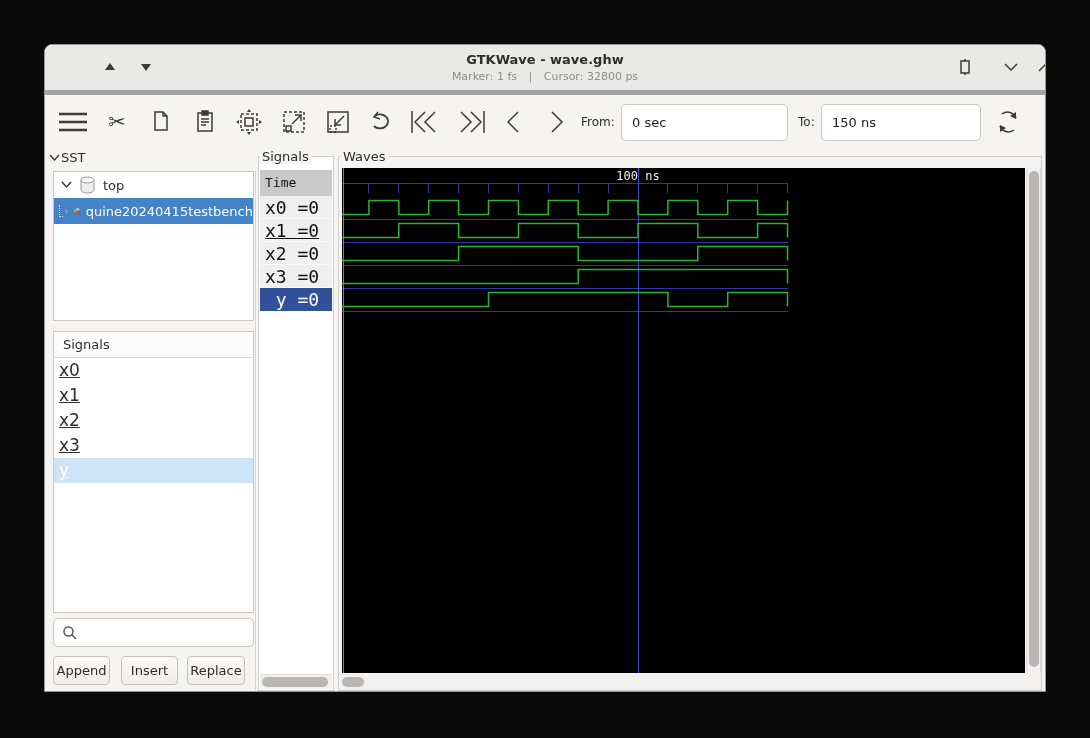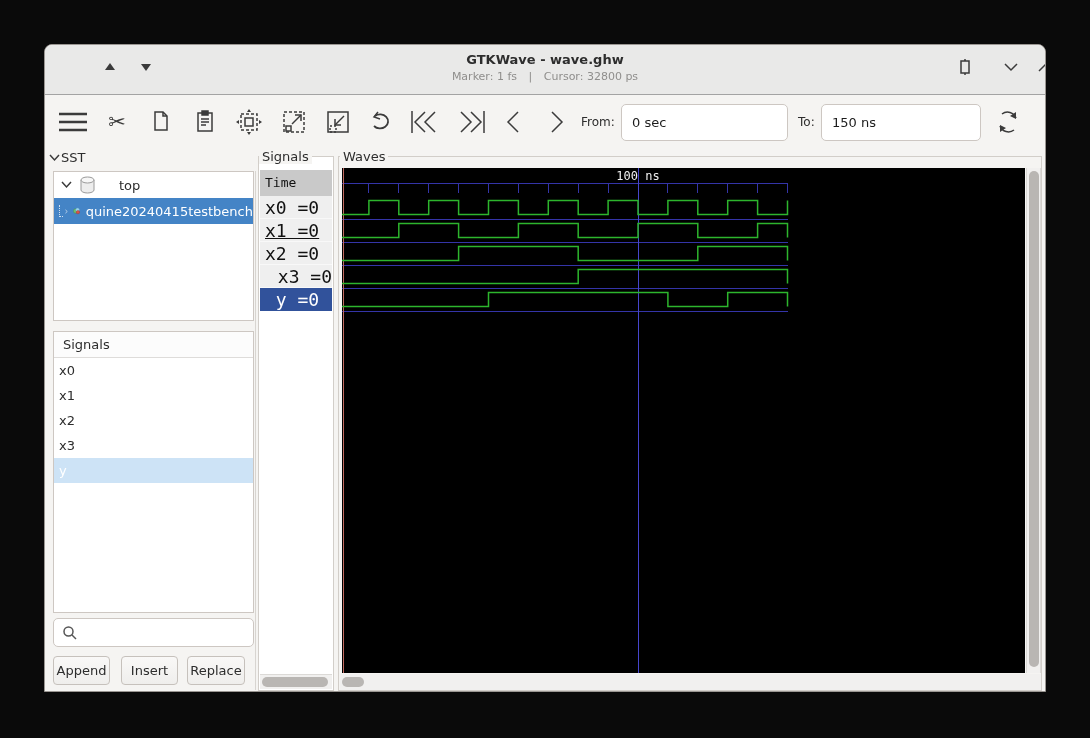--- a/index.html
+++ b/index.html
@@ -4,21 +4,21 @@
 <style>
   html,body{margin:0;padding:0;background:#0a0a0a;}
   *{box-sizing:border-box;}
   #screen{position:relative;width:1090px;height:738px;background:#0a0a0a;overflow:hidden;
           font-family:"DejaVu Sans","Liberation Sans",sans-serif;}
   #window{position:absolute;left:44px;top:44px;width:1002px;height:648px;background:#f5f4f2;
           border:1px solid #9a9692;border-radius:8px 8px 0 0;overflow:hidden;}
 
   
   .titlebar{position:absolute;left:0;top:0;width:100%;height:50px;background:#e9e9e8;
-            border-bottom:1px solid #a3a3a3;padding-left:20px;}
+            border-bottom:5px solid #a3a3a3;padding-left:20px;}
   .tb-btn{position:absolute;width:26px;height:26px;top:9px;display:flex;align-items:center;
           justify-content:center;cursor:default;}
   .title{position:absolute;left:0;right:0;top:7px;text-align:center;font-size:13px;font-weight:bold;color:#2d2d2d;}
   .subtitle{position:absolute;left:0;right:0;top:25px;text-align:center;font-size:11px;color:#8f8e8c;}
   .subtitle span{margin:4px 4px;}
   svg.icon{stroke:#3b3b3b;fill:none;stroke-width:1.5;}
 
   
   .tool{position:absolute;top:61px;height:32px;display:flex;align-items:center;justify-content:center;}
   .tool-label{position:absolute;top:70px;font-size:12px;color:#2d2d2d;}
@@ -27,21 +27,21 @@
               font-family:"DejaVu Sans","Liberation Sans",sans-serif;}
 
   
   .boxed{position:absolute;background:#fff;border:1px solid #cdc7c2;}
   .pane-label{position:absolute;font-size:13px;color:#2d2d2d;}
   .tree-row{height:26px;display:flex;align-items:center;font-size:13px;color:#2d2d2d;white-space:nowrap;overflow:hidden;}
   .tree-row.sel{background:#4484c6;color:#ffffff;}
   .guide{width:10px;height:12px;border-left:1px dotted #cfe0f0;border-bottom:1px dotted #cfe0f0;margin-left:5px;}
   .list-header{height:26px;line-height:26px;padding-left:9px;font-size:13px;color:#2d2d2d;
                background:#fcfcfc;border-bottom:1px solid #dedcda;}
-  .list-row{height:25px;line-height:25px;padding-left:5px;font-size:13px;color:#2d2d2d;}
+  .list-row{height:25px;line-height:25px;padding-left:5px;font-size:17px;color:#2d2d2d;text-decoration:underline;}
   .list-row.sel{background:#cde3f6;color:#ffffff;}
   .frame{position:absolute;border:1px solid #d2cec9;}
   .frame-label{position:absolute;font-size:13px;color:#2d2d2d;background:#f5f4f2;padding:0 3px;z-index:3;}
 
   
   .mono{font-family:"DejaVu Sans Mono","Liberation Mono",monospace;}
   .time-header{position:absolute;background:#c9c9c9;color:#111;font-size:13px;line-height:26px;padding-left:5px;}
   .val-row{height:23px;line-height:23px;padding-left:5px;font-size:18px;color:#111;background:#efefef;
            border-bottom:1px solid #f8f8f8;}
   .val-row.sel{background:#31529b;color:#ffffff;border-bottom-color:#31529b;}
@@ -206,21 +206,21 @@
 
     <div class="boxed" style="left:8px;top:126px;width:201px;height:150px;">
       <div class="tree-row">
         <svg class="icon" width="11" height="8" viewBox="0 0 11 8" style="margin-left:7px">
             <polyline points="1,1 5.5,6 10,1"></polyline>
           </svg>
         <svg width="17" height="18" viewBox="0 0 17 18" style="margin-left:7px">
           <path d="M2 4 L2 14 A 6.5 3 0 0 0 15 14 L15 4" fill="#ededed" stroke="#9a9a9a"></path>
           <ellipse cx="8.5" cy="4" rx="6.5" ry="3" fill="#f7f7f7" stroke="#9a9a9a"></ellipse>
         </svg>
-        <span style="margin-left:23px">top</span>
+        <span style="margin-left:7px">top</span>
       </div>
       <div class="tree-row sel">
         <span class="guide"></span>
         <svg class="icon" width="8" height="11" viewBox="0 0 8 11" style="margin-left:2px;stroke:#ffffff">
             <polyline points="1,1 6,5.5 1,10"></polyline>
           </svg>
         <svg width="19" height="18" viewBox="0 0 19 18" style="margin-left:5px">
           <circle cx="7" cy="9" r="6" fill="#6fbf6f" stroke="#3f8f3f"></circle>
           <circle cx="12" cy="6" r="5" fill="#9ad4ef" stroke="#5a9ec4"></circle>
           <circle cx="13" cy="12" r="4.5" fill="#d95348" stroke="#a03028"></circle>
@@ -254,21 +254,21 @@
 
     <div class="splitter" style="left:210px;top:126px;height:519px"></div>
 
     <div class="frame-label" style="left:214px;top:104px">Signals</div>
     <div class="frame" style="left:213px;top:111px;width:76px;height:535px;background:#fff">
       <div class="time-header mono" style="left:1px;top:13px;width:72px">Time</div>
       <div id="values-list" class="mono" style="position:absolute;left:1px;top:39px;width:72px">
           <div class="val-row" style="white-space: pre;">x0 =0</div>
           <div class="val-row" style="white-space: pre; text-decoration: underline;">x1 =0</div>
           <div class="val-row" style="white-space: pre;">x2 =0</div>
-          <div class="val-row" style="white-space: pre; text-align: right;">x3 =0</div>
+          <div class="val-row" style="white-space: pre;">x3 =0</div>
           <div class="val-row sel" style="white-space: pre;"> y =0</div>
         </div>
       <div class="sb-track" style="left:1px;top:517px;width:72px;height:15px;border-left:none;border-right:none;border-bottom:none">
         <div class="sb-thumb" style="left:2px;top:2px;width:66px;height:10px"></div>
       </div>
     </div>
 
     <div class="frame-label" style="left:295px;top:104px">Waves</div>
     <div class="frame" style="left:293px;top:111px;width:704px;height:535px">
       <svg id="wave-canvas" width="683" height="505" viewBox="0 0 683 505" style="position:absolute;left:3px;top:11px;background:#000">

